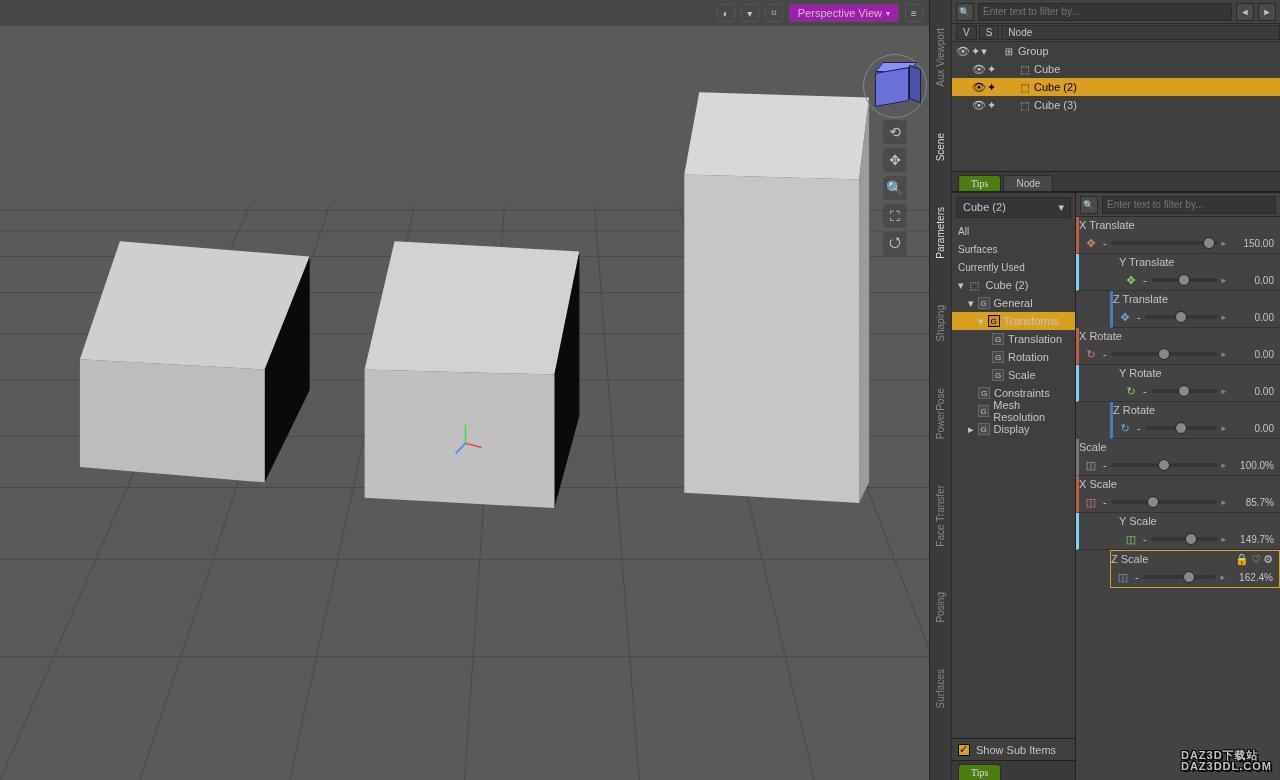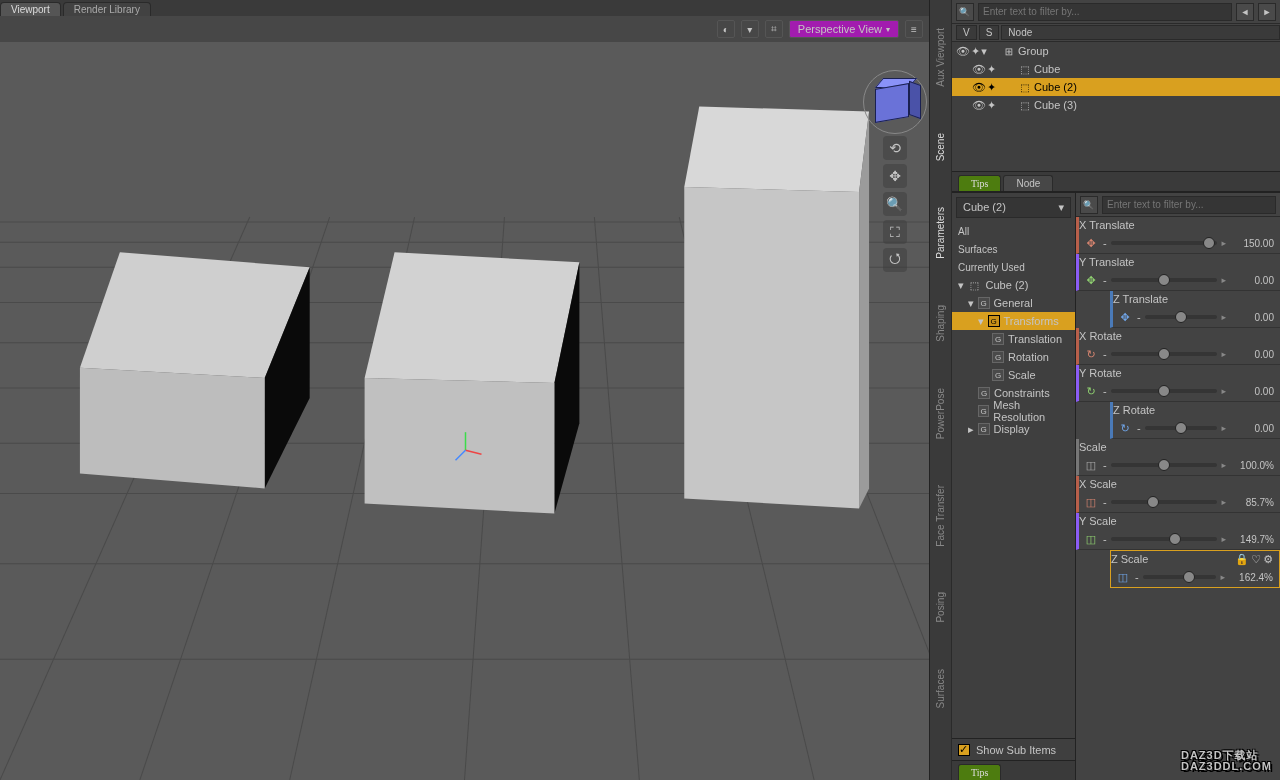--- a/index.html
+++ b/index.html
@@ -57,41 +57,37 @@
 .param-label-row { height:16px; display:flex; align-items:center; font-size:10px; position:relative; }
 .param-label-row .extras { position:absolute; right:6px; display:flex; gap:2px; font-size:9px; }
 .param-slider-row { height:20px; display:flex; align-items:center; padding:0 4px; gap:4px; }
 .slider-icon { width:16px; height:16px; display:flex; align-items:center; justify-content:center; font-size:11px; }
 .track { flex:1; height:4px; background:#353535; border-radius:2px; position:relative; }
 .track::before { content:''; position:absolute; left:0; right:0; top:-5px; bottom:-5px; }
 .handle { position:absolute; top:-4px; width:12px; height:12px; border-radius:50%; background:#888; border:1px solid #222; transform:translateX(-50%); }
 .param-value { width:46px; text-align:right; font-size:10px; padding-right:2px; }
 .arrow-r { font-size:9px; color:#888; }
 .c-red { border-left:3px solid #b85f4a; }
-.c-green { border-left:3px solid #8b5cf6; }
+.c-green { border-left:3px solid #7dd3fc;padding-left:40px; }
 .c-blue { border-left:3px solid #4a7ab8;margin-left:34px; }
 .c-grey { border-left:3px solid #777; }
 .i-red .slider-icon{ color:#d88570;} .i-green .slider-icon{color:#8fd070;} .i-blue .slider-icon{color:#70a5e8;} .i-grey .slider-icon{color:#aaa;}
 .param-active { border:1px solid #d9a01f; }
 .show-sub { height:22px; display:flex; align-items:center; padding:0 6px; gap:6px; font-size:10px; border-top:1px solid #222; }
 .chk { width:12px; height:12px; background:#d9a01f; border:1px solid #000; display:inline-block; position:relative; }
 .chk::after { content:'✓'; position:absolute; top:-2px; left:0; font-size:11px; color:#000; }
 .bottom-tabs { height:20px; background:#3a3a3a; display:flex; align-items:flex-end; padding-left:6px; border-top:1px solid #222; }
 .watermark { position:absolute; right:8px; bottom:8px; font-family:Arial Black,sans-serif; font-weight:900; font-size:18px; color:#fff; text-shadow:2px 2px 0 #000,-1px -1px 0 #000,1px -1px 0 #000,-1px 1px 0 #000; letter-spacing:1px; line-height:1; }
 </style>
 </head>
 <body>
 
 <div class="app">
 
   <div class="left">
-    <div class="tabs-top">
-      <div class="tab active">Viewport</div>
-      <div class="tab">Render Library</div>
-    </div>
     <div class="viewport">
       
       <svg class="floor" viewBox="0 0 930 760" preserveAspectRatio="none">
         <rect width="930" height="760" fill="#5a5a5a"></rect>
 
         <g stroke="#4a4a4a" stroke-width="1">
           <line x1="-400" y1="425" x2="1330" y2="425"></line>
           <line x1="-200" y1="205" x2="1130" y2="205"></line>
           <line x1="0" y1="760" x2="250" y2="200"></line>
           <line x1="140" y1="760" x2="330" y2="200"></line>

